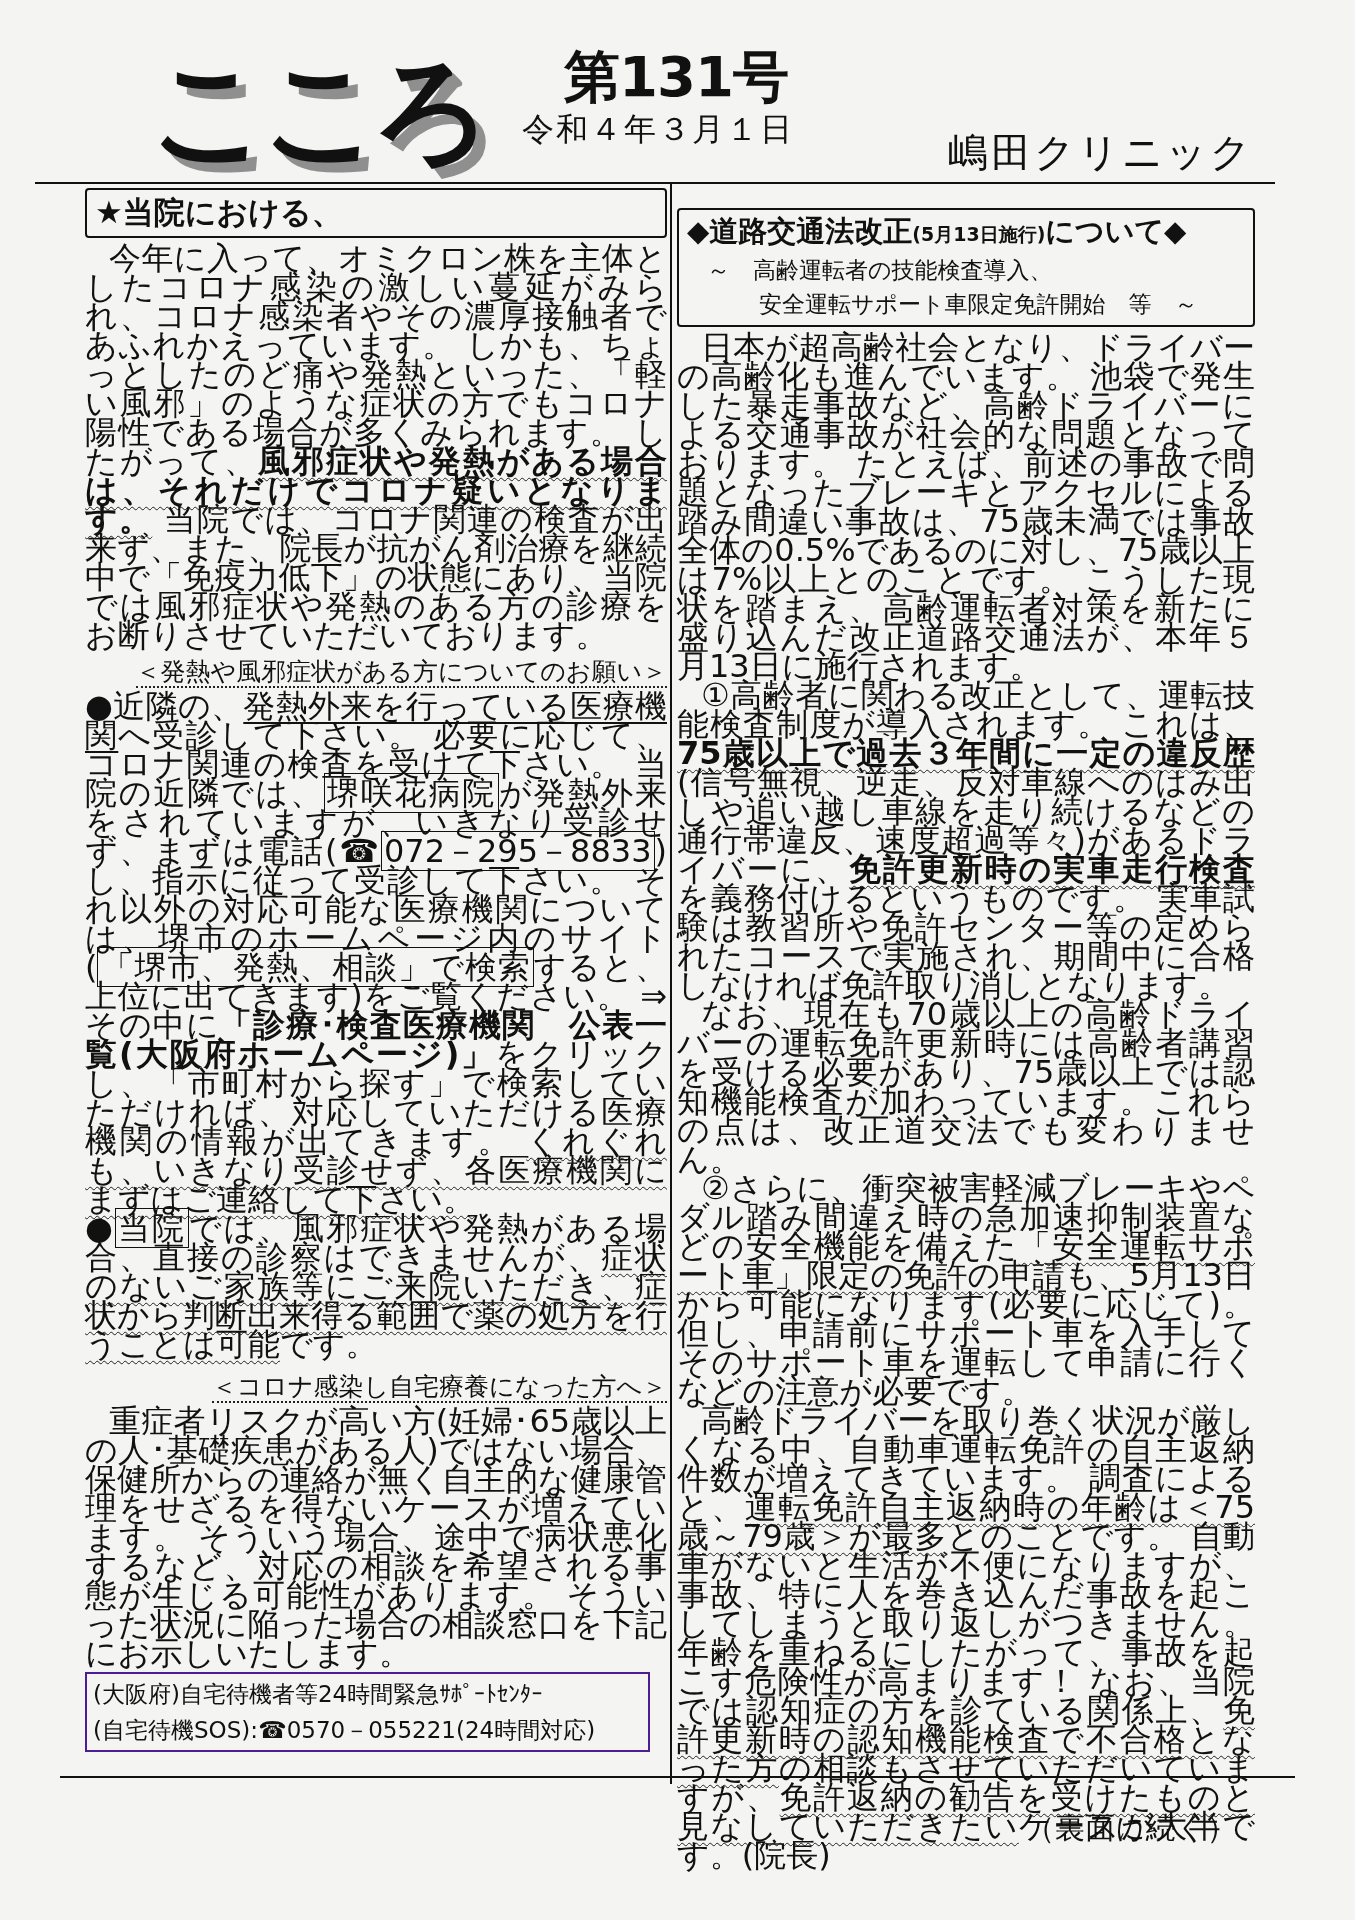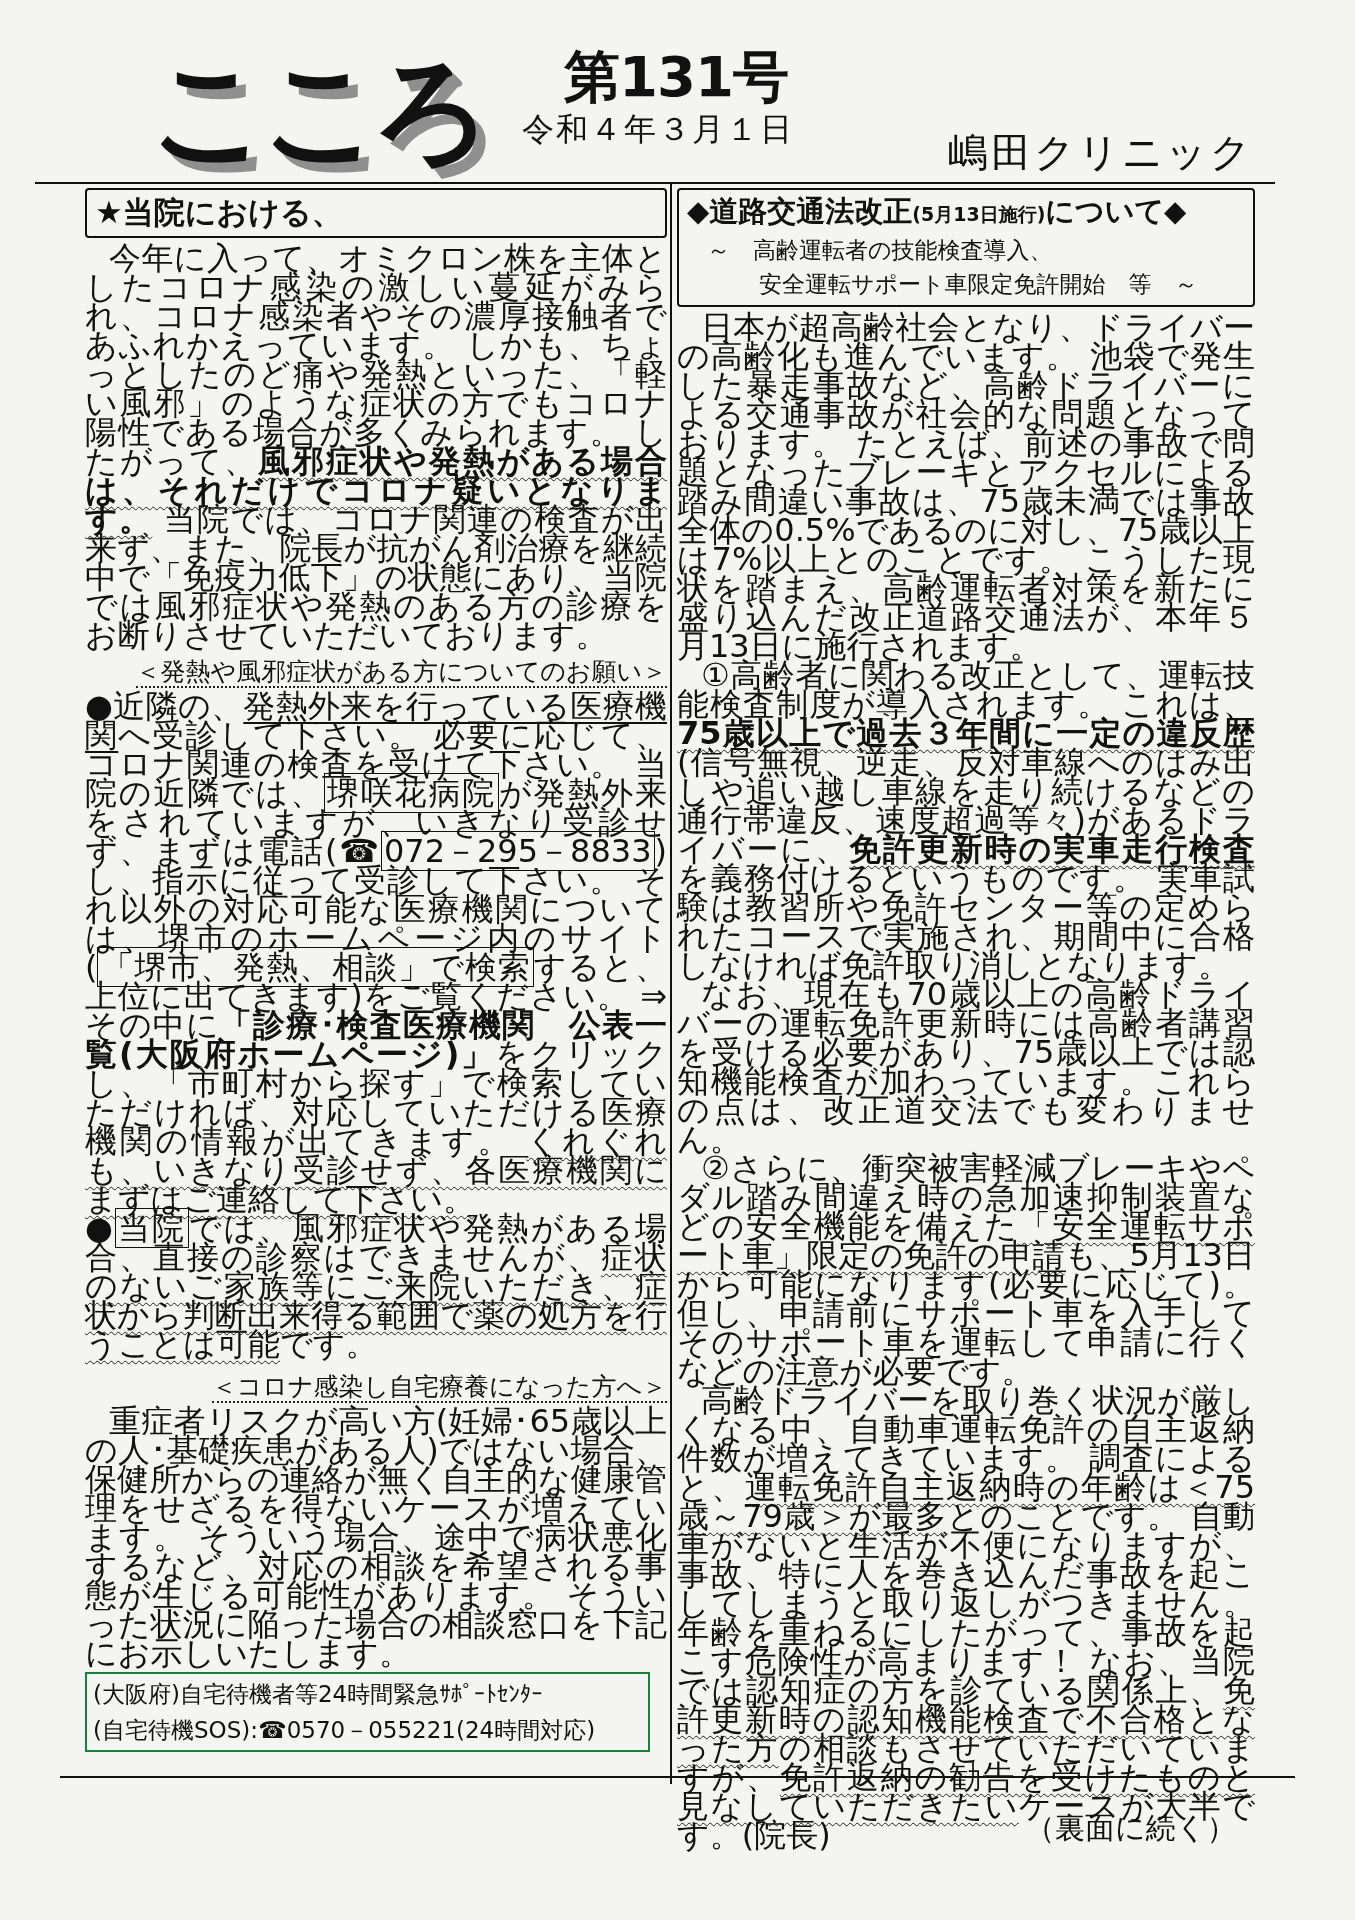--- a/index.html
+++ b/index.html
@@ -16,39 +16,39 @@
     font-family: "DejaVu Sans", sans-serif;
   }
   .issue { position: absolute; left: 564px; top: 40px; font-size: 56px; font-weight: bold; letter-spacing: -1px; }
   .date { position: absolute; left: 522px; top: 108px; font-size: 32px; font-family: "DejaVu Serif", serif; letter-spacing: 2px; }
   .clinic { position: absolute; left: 948px; top: 98px; font-size: 40px; font-family: "DejaVu Serif", serif; letter-spacing: 3px; margin-top: 27px; }
   .hr-top { position: absolute; left: 35px; top: 182px; width: 1240px; height: 2px; background: #111; }
   .hr-bottom { position: absolute; left: 60px; top: 1776px; width: 1235px; height: 2px; background: #111; }
   .col-div { position: absolute; left: 670px; top: 184px; width: 2px; height: 1600px; background: #111; }
   .col { position: absolute; top: 188px; }
   .col-left { left: 85px; width: 582px; }
-  .col-right { left: 677px; width: 578px; }
+  .col-right { left: 677px; width: 578px; margin-top: 20px; }
   .headbox {
     border: 2px solid #111; border-radius: 4px; padding: 2px 10px 4px 8px; margin-bottom: 6px;
   }
   .col-left .headbox { font-size: 31px; font-weight: bold; line-height: 40px; }
   .col-left .headbox .l2 { padding-left: 50px; }
   .col-right .headbox .t1 { font-size: 29px; font-weight: bold; line-height: 38px; }
   .col-right .headbox .t1 small { font-size: 19px; font-weight: bold; }
   .col-right .headbox .t2 { font-size: 23px; line-height: 34px; padding-left: 20px; }
   .col-right .headbox .t3 { font-size: 23px; line-height: 34px; padding-left: 72px; }
   p { margin: 0; font-size: 32px; line-height: 29px; text-align: justify; }
   .indent { text-indent: 24px; }
   .subhead { text-align: right; font-size: 25px; line-height: 40px; margin-top: 2px; }
   .subhead span { border-bottom: 2px dotted #222; }
   .wavy { text-decoration: underline wavy #222; text-decoration-thickness: 1px; text-underline-offset: 5px; }
   .uline { text-decoration: underline; text-decoration-thickness: 2px; text-underline-offset: 5px; }
   .boxed { border: 1.5px solid #111; padding: 0 2px; }
   .bold { font-weight: bold; }
-  .sosbox { border: 2px solid #15803d; padding: 2px 6px; margin-top: 4px; font-size: 23px; line-height: 36px; width: 565px; box-sizing: border-box; }
+  .sosbox { border: 2px solid #4c1d95; padding: 2px 6px; margin-top: 4px; font-size: 23px; line-height: 36px; width: 565px; box-sizing: border-box; }
   .continue { position: absolute; left: 1025px; top: 1808px; font-size: 30px; font-family: "DejaVu Serif", serif; }
 </style>
 </head>
 <body>
 
 <div class="logo">
   <span style="left:0">こ</span>
   <span style="left:112px">こ</span>
   <span style="left:222px">ろ</span>
 </div>

